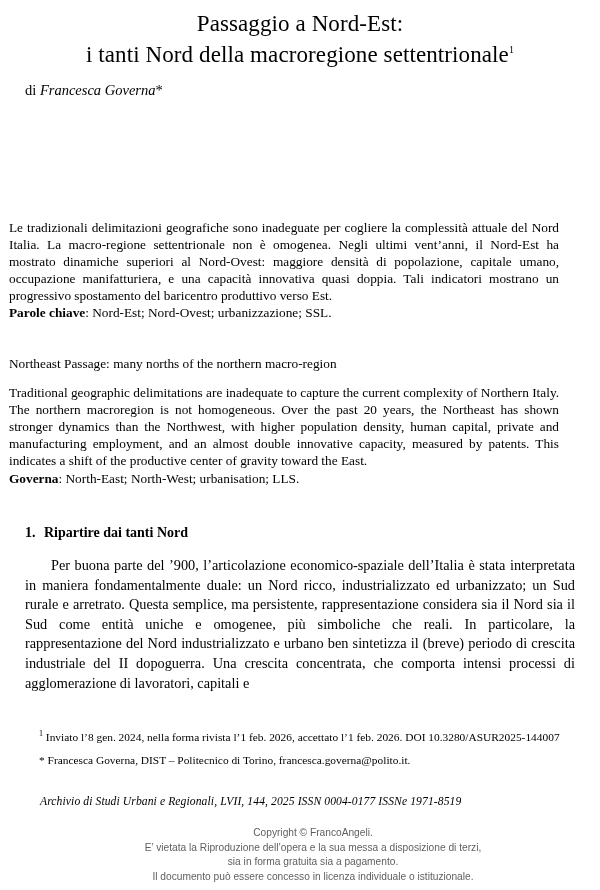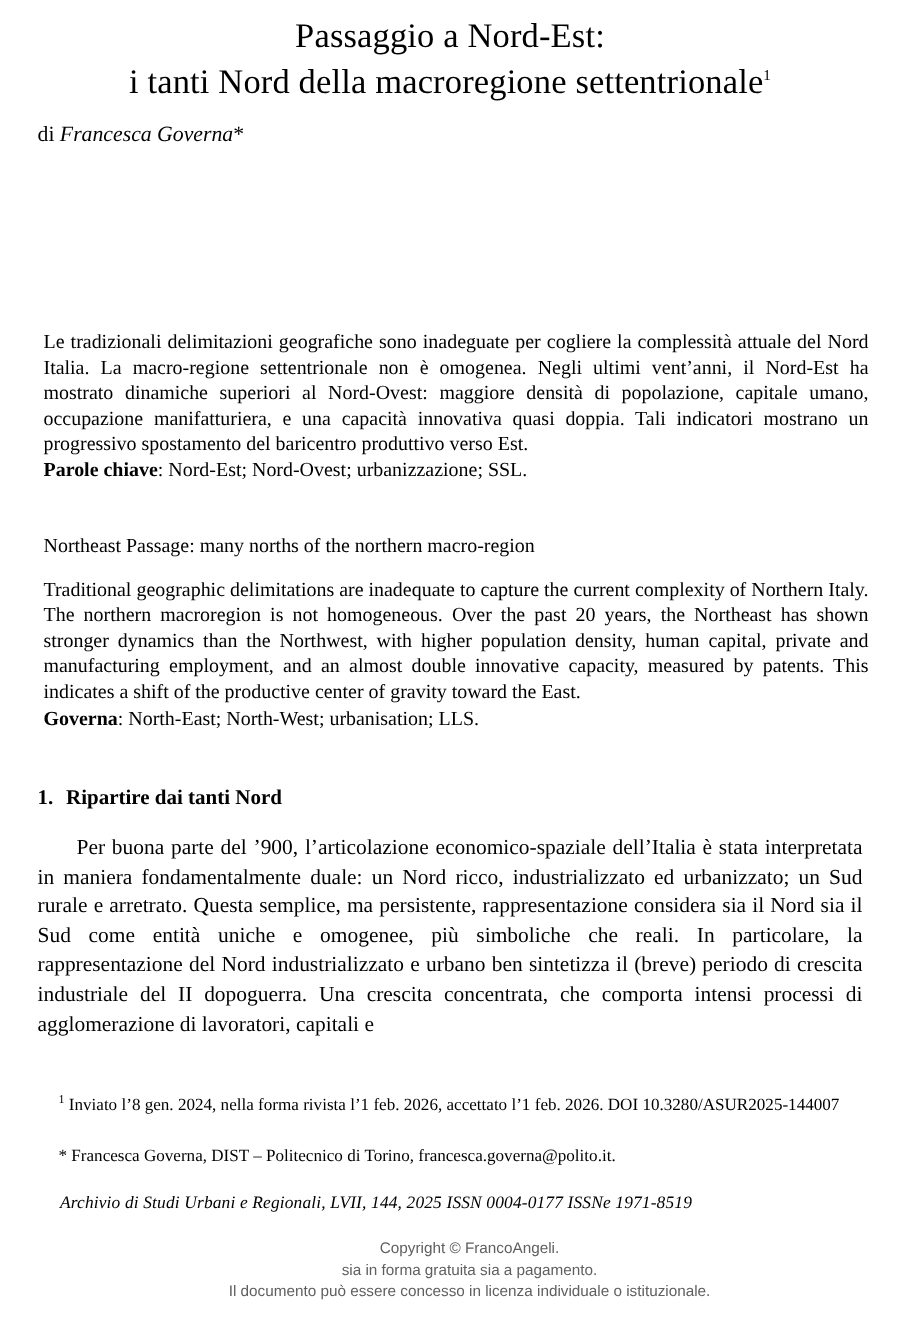--- a/index.html
+++ b/index.html
@@ -51,21 +51,21 @@
     text-align: left;
     font-size: 14.5px;
   }
   .byline .author {
     font-style: italic;
   }
 
   
   .abstract {
     position: absolute;
-    left: 29px;
+    left: 9px;
     width: 550px;
     font-size: 13.3px;
     line-height: 17.1px;
     text-align: justify;
     text-justify: inter-word;
   }
   .abstract-it { top: 219px; }
   .abstract-en { top: 355px; }
 
   .sub-title {
@@ -119,21 +119,21 @@
     text-indent: 14px;
   }
   .footnotes .fn sup {
     font-size: 8px;
     vertical-align: super;
     line-height: 0;
   }
   .footnotes .fn-star {
     display: block;
     text-indent: 14px;
-    margin-top: 19px;
+    margin-top: 8px;
   }
 
   
   .journal-line {
     position: absolute;
     left: 40px;
     top: 795px;
     width: 550px;
     text-align: left;
     font-style: italic;
@@ -184,17 +184,18 @@
 
   <div class="footnotes">
     <span class="fn"><sup>1</sup><span> Inviato l’8 gen. 2024, nella forma rivista l’1 feb. 2026, accettato l’1 feb. 2026. DOI 10.3280/ASUR2025-144007</span></span>
     <span class="fn-star">* Francesca Governa, DIST – Politecnico di Torino, francesca.governa@polito.it.</span>
   </div>
 
   <div class="journal-line">Archivio di Studi Urbani e Regionali, LVII, 144, 2025 ISSN 0004-0177 ISSNe 1971-8519</div>
 
   <div class="copyright">
     <span>Copyright © FrancoAngeli.</span>
+    <span>E’ vietata la Riproduzione dell’opera e la sua messa a disposizione di terzi,</span>
     <span>sia in forma gratuita sia a pagamento.</span>
     <span>Il documento può essere concesso in licenza individuale o istituzionale.</span>
   </div>
 
 </div>
 
 </body></html>

